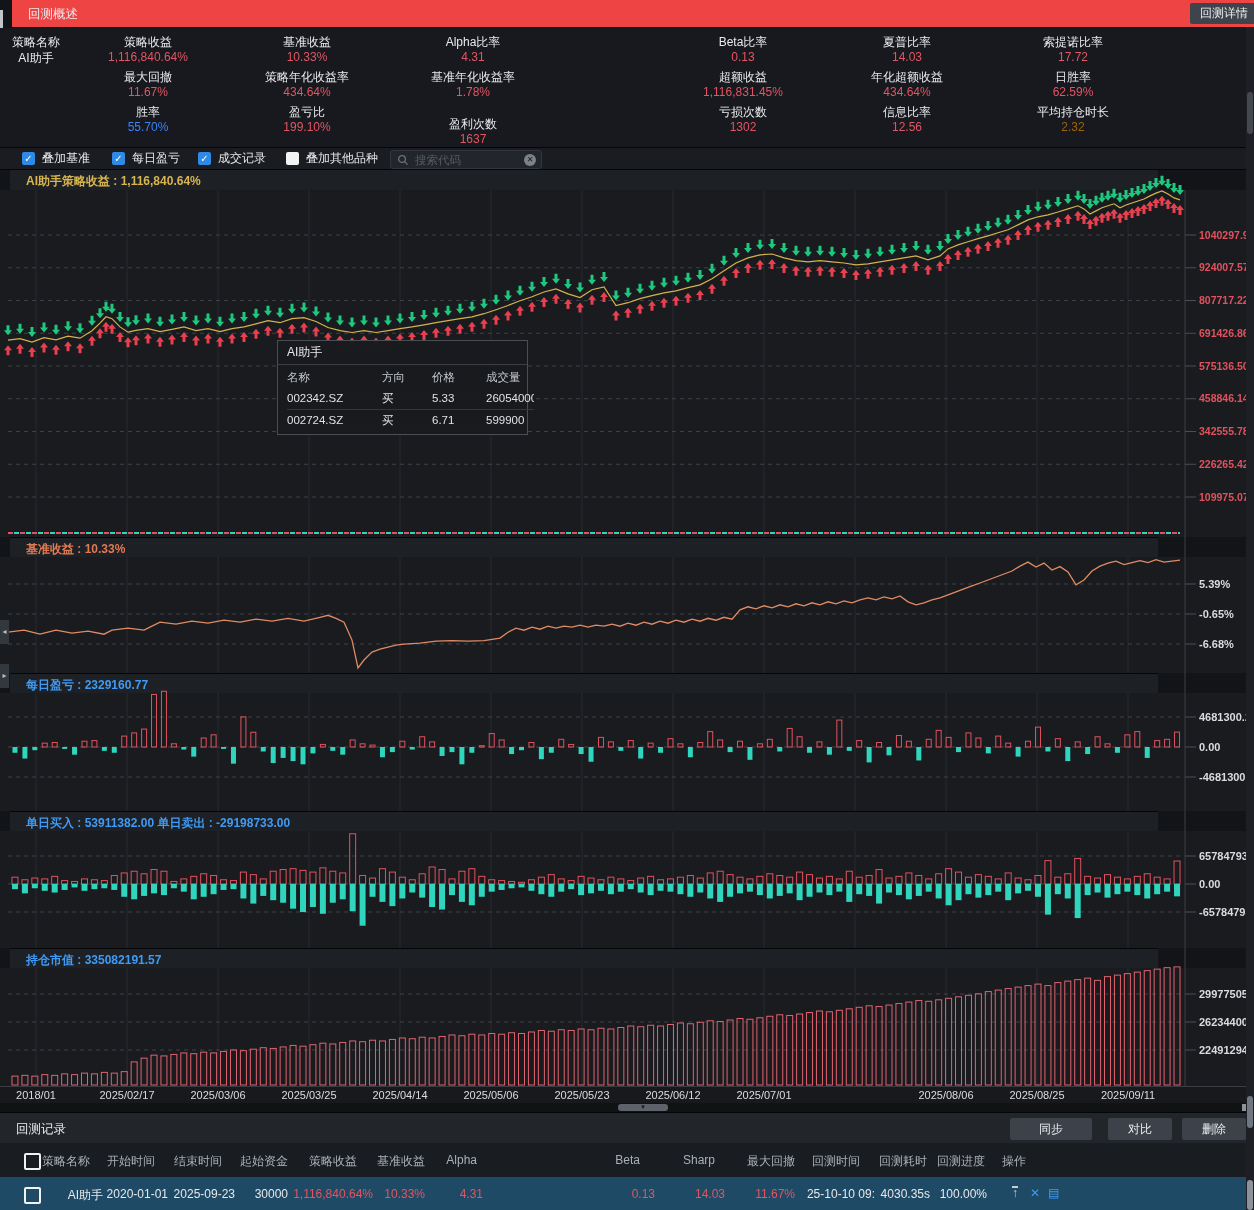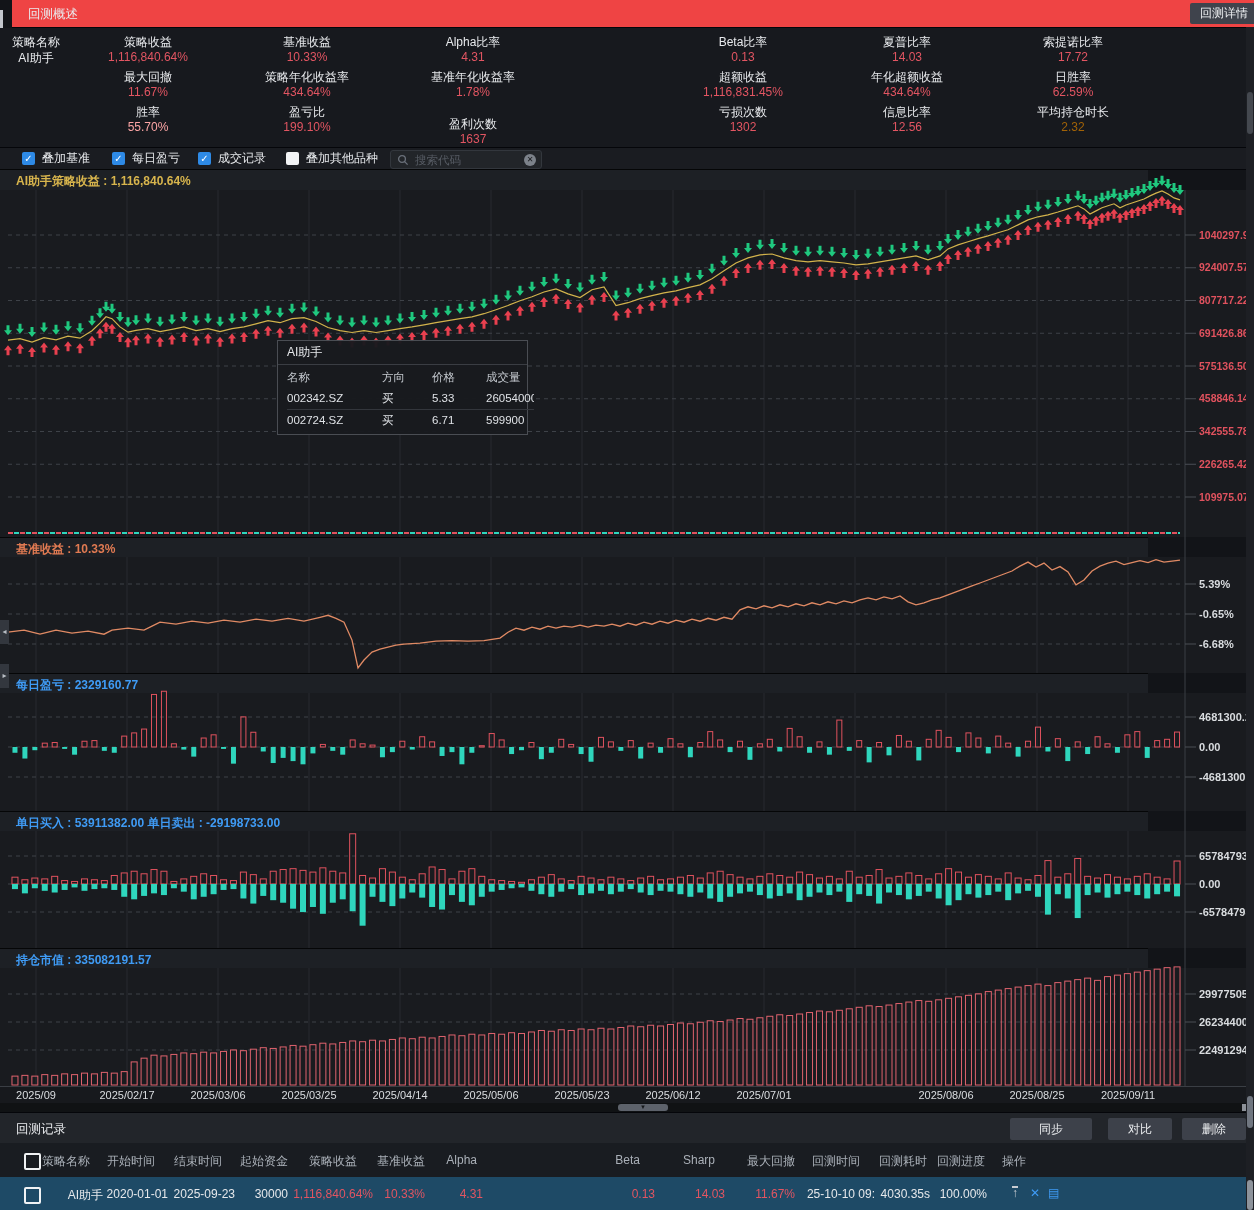--- a/index.html
+++ b/index.html
@@ -20,21 +20,21 @@
   .cbwrap{position:absolute;top:3px;height:15px;display:flex;align-items:center;cursor:pointer;}
   .box{width:13px;height:13px;border-radius:2px;display:inline-block;text-align:center;line-height:13px;font-size:10px;}
   .box.on{background:#2e8ae6;color:#fff;}
   .box.off{background:#f2f3f5;}
   .cblab{color:#e6e8eb;margin-left:7px;font-size:12px;}
   .search{position:absolute;left:390px;top:2px;width:150px;height:17px;background:#222529;border:1px solid #33373d;border-radius:3px;display:flex;align-items:center;}
   .search input{flex:1;background:transparent;border:none;outline:none;color:#cfd3d8;font-size:11.5px;font-family:"Liberation Sans",sans-serif;min-width:0;}
   .search input::placeholder{color:#565b63;}
   .clear-ic{width:12px;height:12px;border-radius:50%;background:#7c828a;color:#17191d;font-size:8px;line-height:12px;text-align:center;margin-right:5px;cursor:pointer;}
   
-  .phead{position:absolute;left:0;width:1148px;background:#1d2025;border-bottom:3px solid #bef264;border-top:1px solid #050607;}
+  .phead{position:absolute;left:10px;width:1148px;background:#1d2025;border-bottom:3px solid #bef264;border-top:1px solid #050607;}
   .phead span{position:absolute;left:16px;top:3px;font-size:12px;font-weight:700;}
   .plot{position:absolute;left:0;width:1254px;background:#191b1f;}
   .gold{color:#d8b54d;} .orange{color:#e07a52;} .blue{color:#3f9bf5;}
   
   .xaxis{position:absolute;left:0;top:1086px;width:1254px;height:17px;background:#17191d;border-top:1px solid #3a3e44;}
   .xdate{position:absolute;top:2px;transform:translateX(-50%);color:#dadde0;font-size:11px;white-space:nowrap;}
   .hscroll{position:absolute;left:0;top:1103px;width:1254px;height:9px;background:#101214;}
   .hhandle{position:absolute;left:618px;top:1px;width:50px;height:7px;background:#5d626b;border-radius:3px;color:#15171a;font-size:6px;text-align:center;line-height:7px;cursor:pointer;}
   .hcorner{position:absolute;left:1242px;top:1px;width:12px;height:7px;background:#8d9198;}
   
@@ -119,21 +119,21 @@
     <div class="stat" style="left: 907px; top: 41px;">
       <div class="slabel">年化超额收益</div>
       <div class="svalue" style="color: rgb(226, 85, 98);">434.64%</div>
     </div>
     <div class="stat" style="left: 1073px; top: 41px;">
       <div class="slabel">日胜率</div>
       <div class="svalue" style="color: rgb(226, 85, 98);">62.59%</div>
     </div>
     <div class="stat" style="left: 148px; top: 76px;">
       <div class="slabel">胜率</div>
-      <div class="svalue" style="color: #fca5a5;">55.70%</div>
+      <div class="svalue" style="color: #3b82f6;">55.70%</div>
     </div>
     <div class="stat" style="left: 307px; top: 76px;">
       <div class="slabel">盈亏比</div>
       <div class="svalue" style="color: rgb(226, 85, 98);">199.10%</div>
     </div>
     <div class="stat" style="left: 473px; top: 88px;">
       <div class="slabel">盈利次数</div>
       <div class="svalue" style="color: rgb(226, 85, 98);">1637</div>
     </div>
     <div class="stat" style="left: 743px; top: 76px;">
@@ -824,21 +824,21 @@
       <div>5.33</div>
       <div>26054000</div>
       <div class="sep">002724.SZ</div>
       <div class="sep">买</div>
       <div class="sep">6.71</div>
       <div class="sep">599900</div>
     </div>
 </div>
 
 <div class="xaxis" id="xaxis">
-    <div class="xdate" style="left: 36px;">2025/09</div>
+    <div class="xdate" style="left: 36px;">2018/01</div>
     <div class="xdate" style="left: 127px;">2025/02/17</div>
     <div class="xdate" style="left: 218px;">2025/03/06</div>
     <div class="xdate" style="left: 309px;">2025/03/25</div>
     <div class="xdate" style="left: 400px;">2025/04/14</div>
     <div class="xdate" style="left: 491px;">2025/05/06</div>
     <div class="xdate" style="left: 582px;">2025/05/23</div>
     <div class="xdate" style="left: 673px;">2025/06/12</div>
     <div class="xdate" style="left: 764px;">2025/07/01</div>
     <div class="xdate" style="left: 855px; margin-top: 27px;">2025/07/18</div>
     <div class="xdate" style="left: 946px;">2025/08/06</div>

